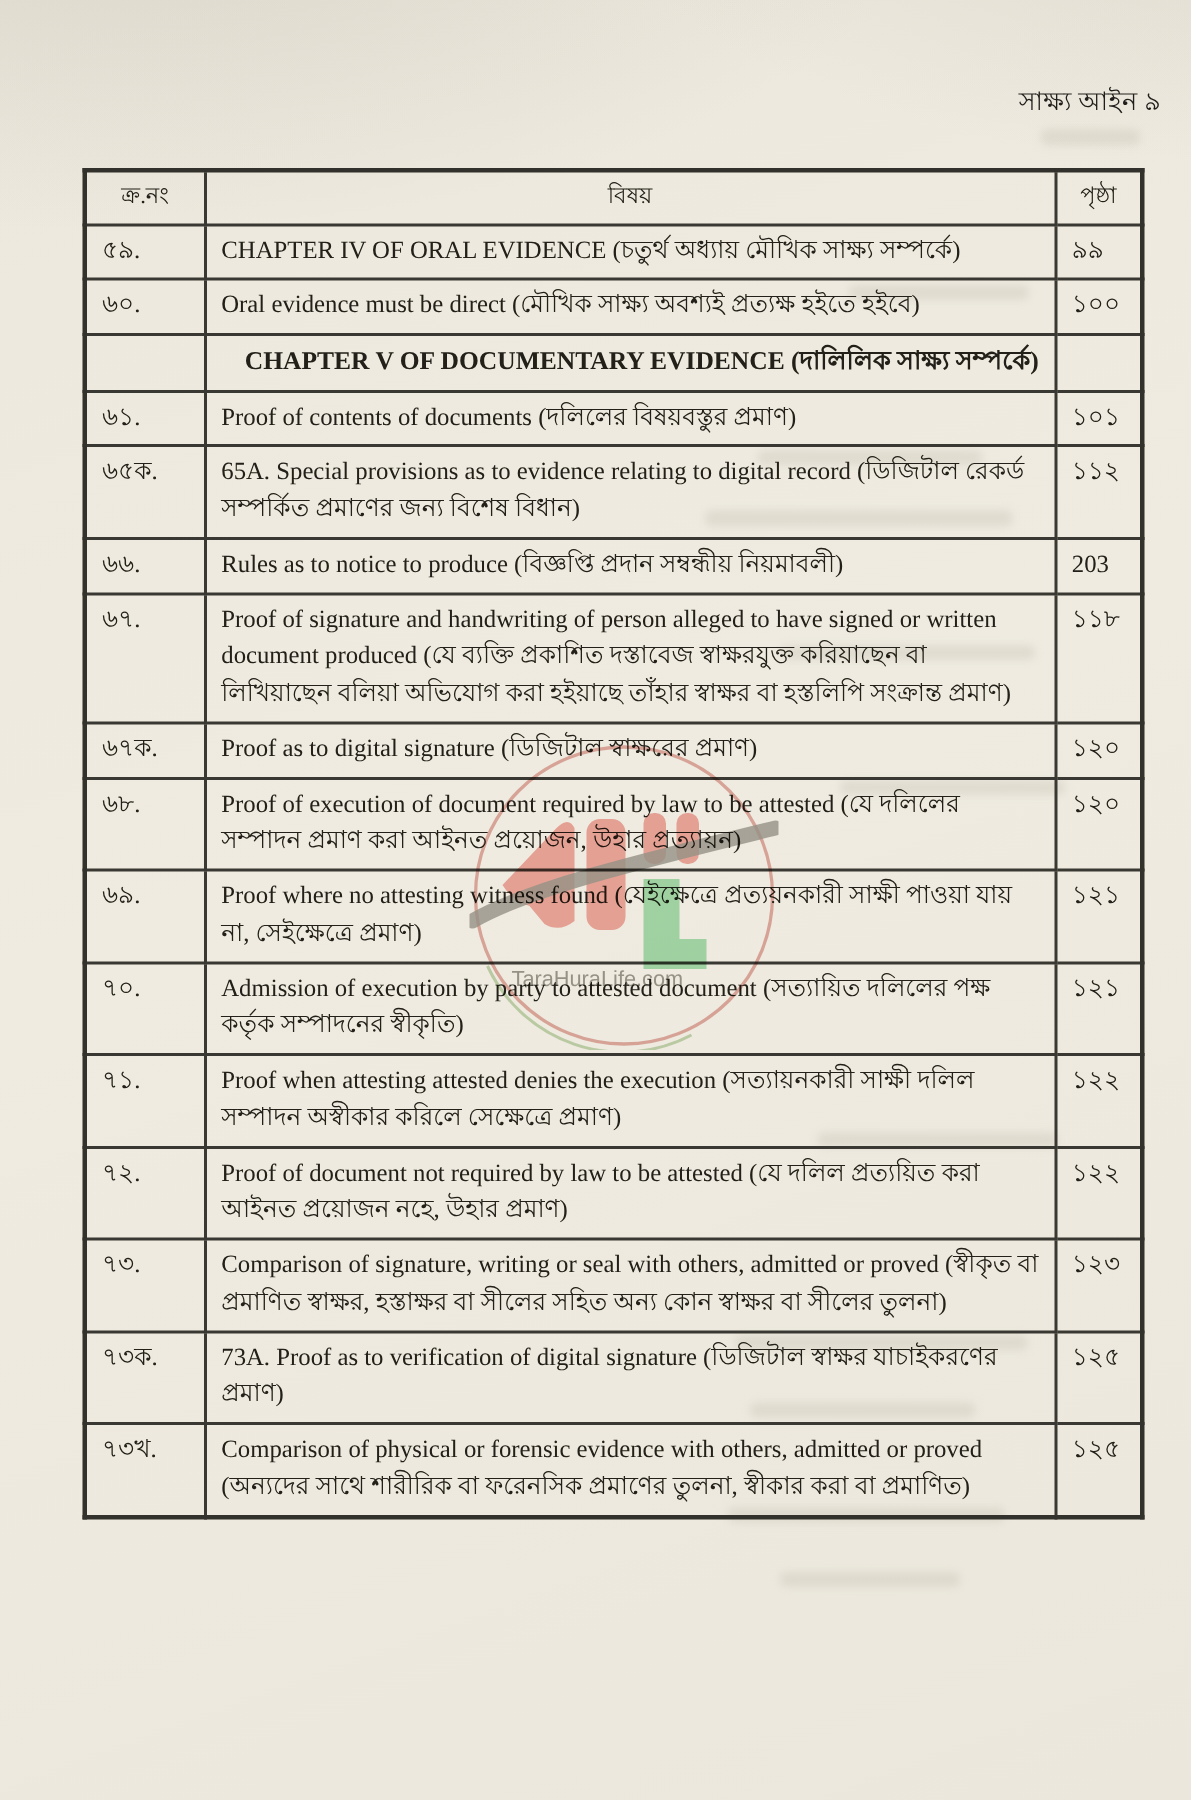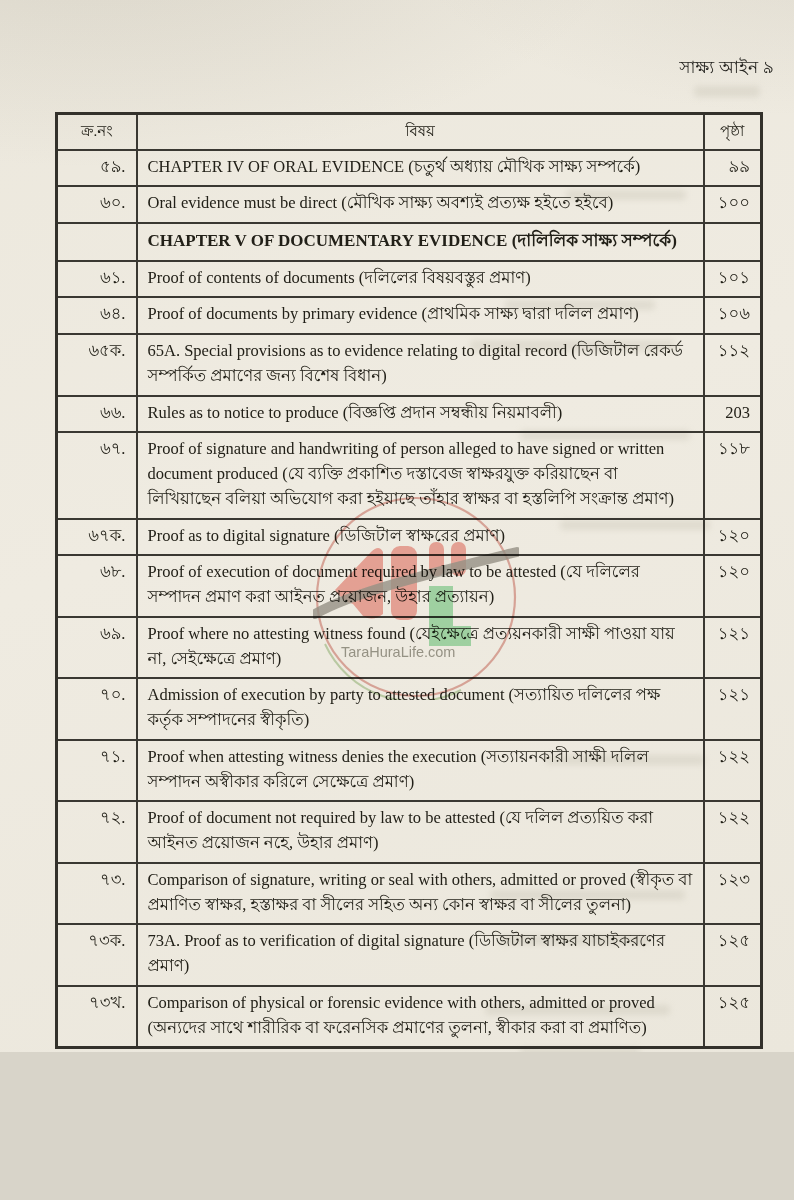--- a/index.html
+++ b/index.html
@@ -1,17 +1,17 @@
 <!DOCTYPE html>
 <html><head>
 <meta charset="utf-8">
 <style>
   html,body{margin:0;padding:0;background:#d8d4c9;}
   .page{
-    position:relative;width:794px;height:1052px;margin:0 auto;overflow:hidden;
+    position:relative;width:794px;height:1200px;margin:0 auto;overflow:hidden;
     background:
       radial-gradient(900px 420px at 12% -8%, rgba(140,133,115,.20), transparent 60%),
       radial-gradient(700px 300px at 104% -6%, rgba(140,133,115,.14), transparent 60%),
       linear-gradient(160deg,#ece8dd 0%,#efebe1 45%,#ebe7dc 100%);
     font-family:"Liberation Serif","DejaVu Serif",serif;
     color:#24231f;
   }
   .page-header{position:absolute;top:54px;right:20px;font-size:17px;letter-spacing:.2px;color:#1f1e1a;}
   table.toc{
     position:absolute;left:55px;top:112px;width:708px;
@@ -21,22 +21,22 @@
   table.toc col.c-serial{width:80px;}
   table.toc col.c-page{width:58px;}
   table.toc th, table.toc td{
     border:2px solid #3a3832;
     padding:4px 10px 6px;
     font-size:16.5px;line-height:1.5;
     vertical-align:top;color:#222018;
   }
   table.toc{border:3px solid #33312b;}
   table.toc thead th{font-weight:normal;padding:5px 8px 6px;font-size:15px;}
-  td.serial, td.pageno{text-align:right;white-space:nowrap;padding-left:4px;padding-right:4px;}
-  tr.chapter td.subject{font-weight:bold;text-align:left;font-size:17px;}
+  td.serial, td.pageno{text-align:left;white-space:nowrap;padding-left:4px;padding-right:4px;}
+  tr.chapter td.subject{font-weight:bold;text-align:right;font-size:17px;}
   
   .bleed{position:absolute;background:#c7c3b4;border-radius:4px;filter:blur(3px);opacity:.38;pointer-events:none;}
   .b1{left:694px;top:86px;width:66px;height:11px;}
   .b2{left:566px;top:190px;width:120px;height:10px;}
   .b3{left:505px;top:300px;width:150px;height:10px;}
   .b4{left:470px;top:340px;width:205px;height:11px;}
   .b5{left:520px;top:430px;width:170px;height:10px;}
   .b6{left:560px;top:520px;width:150px;height:10px;}
   .b7{left:545px;top:755px;width:160px;height:10px;}
   .b8{left:490px;top:890px;width:195px;height:10px;}
@@ -96,25 +96,20 @@
           <td class="serial"></td>
           <td class="subject">CHAPTER V OF DOCUMENTARY EVIDENCE (দালিলিক সাক্ষ্য সম্পর্কে)</td>
           <td class="pageno"></td>
         </tr>
         <tr>
           <td class="serial">৬১.</td>
           <td class="subject">Proof of contents of documents (দলিলের বিষয়বস্তুর প্রমাণ)</td>
           <td class="pageno">১০১</td>
         </tr>
         <tr>
-          <td class="serial">৬৪.</td>
-          <td class="subject">Proof of documents by primary evidence (প্রাথমিক সাক্ষ্য দ্বারা দলিল প্রমাণ)</td>
-          <td class="pageno">১০৬</td>
-        </tr>
-        <tr>
           <td class="serial">৬৫ক.</td>
           <td class="subject">65A. Special provisions as to evidence relating to digital record (ডিজিটাল রেকর্ড সম্পর্কিত প্রমাণের জন্য বিশেষ বিধান)</td>
           <td class="pageno">১১২</td>
         </tr>
         <tr>
           <td class="serial">৬৬.</td>
           <td class="subject">Rules as to notice to produce (বিজ্ঞপ্তি প্রদান সম্বন্ধীয় নিয়মাবলী)</td>
           <td class="pageno">203</td>
         </tr>
         <tr>
@@ -137,21 +132,21 @@
           <td class="subject">Proof where no attesting witness found (যেইক্ষেত্রে প্রত্যয়নকারী সাক্ষী পাওয়া যায় না, সেইক্ষেত্রে প্রমাণ)</td>
           <td class="pageno">১২১</td>
         </tr>
         <tr>
           <td class="serial">৭০.</td>
           <td class="subject">Admission of execution by party to attested document (সত্যায়িত দলিলের পক্ষ কর্তৃক সম্পাদনের স্বীকৃতি)</td>
           <td class="pageno">১২১</td>
         </tr>
         <tr>
           <td class="serial">৭১.</td>
-          <td class="subject">Proof when attesting witness denies the execution (সত্যায়নকারী সাক্ষী দলিল সম্পাদন অস্বীকার করিলে সেক্ষেত্রে প্রমাণ)</td>
+          <td class="subject">Proof when attesting attested denies the execution (সত্যায়নকারী সাক্ষী দলিল সম্পাদন অস্বীকার করিলে সেক্ষেত্রে প্রমাণ)</td>
           <td class="pageno">১২২</td>
         </tr>
         <tr>
           <td class="serial">৭২.</td>
           <td class="subject">Proof of document not required by law to be attested (যে দলিল প্রত্যয়িত করা আইনত প্রয়োজন নহে, উহার প্রমাণ)</td>
           <td class="pageno">১২২</td>
         </tr>
         <tr>
           <td class="serial">৭৩.</td>
           <td class="subject">Comparison of signature, writing or seal with others, admitted or proved (স্বীকৃত বা প্রমাণিত স্বাক্ষর, হস্তাক্ষর বা সীলের সহিত অন্য কোন স্বাক্ষর বা সীলের তুলনা)</td>

